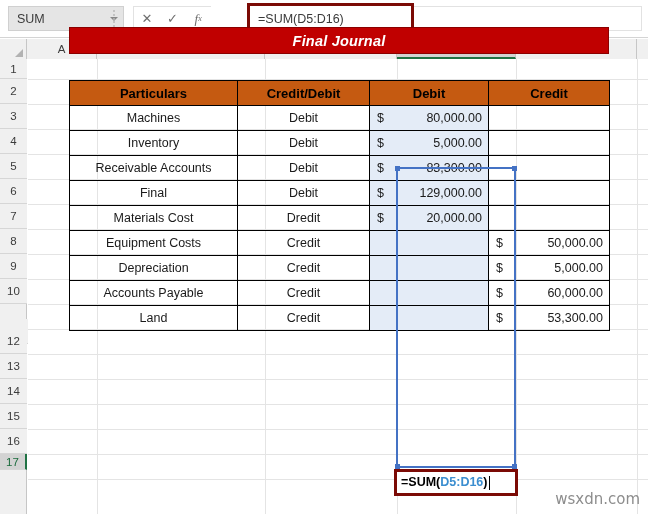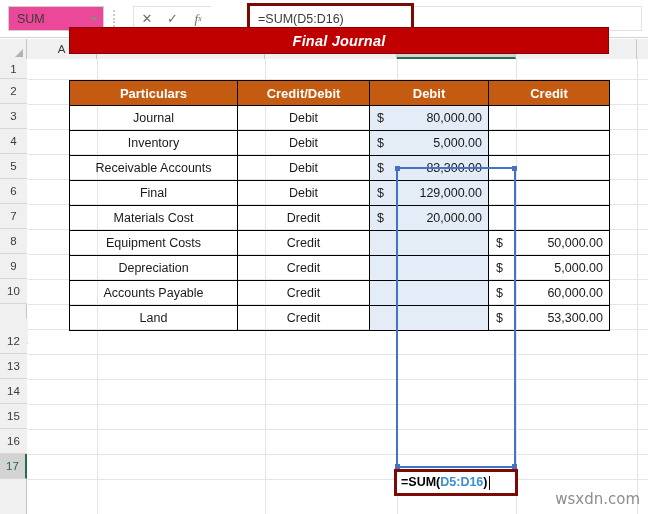--- a/index.html
+++ b/index.html
@@ -12,23 +12,23 @@
 
   
   #formula-strip {
     position: absolute; left: 0; top: 0;
     width: 648px; height: 38px;
     background: #ffffff;
     border-bottom: 1px solid #d4d4d4;
   }
   #name-box {
     position: absolute; left: 8px; top: 6px;
-    width: 96px; height: 25px;
+    width: 116px; height: 25px;
     border: 1px solid #d0d0d0;
-    background: #ec4899;
+    background: #e5e5e5;
     display: flex; align-items: center;
   }
   #name-box-text {
     flex: 1; padding-left: 8px;
     font-size: 12.5px; color: #3b3b3b;
     white-space: nowrap; overflow: hidden;
   }
   #name-box-arrow {
     width: 18px; height: 100%;
     display: flex; align-items: center; justify-content: center;
@@ -164,21 +164,21 @@
   #journal-table th, #journal-table td {
     border: 1px solid #000000;
     height: 25px;
     font-size: 12.5px;
     color: #1a1a1a;
     padding: 0 6px;
     overflow: hidden; white-space: nowrap;
   }
   #journal-table th {
     background: #c55a11;
-    color: #ffffff;
+    color: #000000;
     font-weight: bold;
     font-size: 13px;
     text-align: center;
     border-color: #000000;
   }
   .c-particulars { width: 168px; text-align: center; }
   .c-creditdebit { width: 132px; text-align: center; }
   .c-debit       { width: 119px; }
   .c-credit      { width: 121px; }
 
@@ -283,21 +283,21 @@
     <div class="row-head" style="top: 145px; height: 25px;">7</div>
     <div class="row-head" style="top: 170px; height: 25px;">8</div>
     <div class="row-head" style="top: 195px; height: 25px;">9</div>
     <div class="row-head" style="top: 220px; height: 25px;">10</div>
     <div class="row-head" style="top: 260px; height: 25px; padding-left: 44px;">11</div>
     <div class="row-head" style="top: 270px; height: 25px;">12</div>
     <div class="row-head" style="top: 295px; height: 25px;">13</div>
     <div class="row-head" style="top: 320px; height: 25px;">14</div>
     <div class="row-head" style="top: 345px; height: 25px;">15</div>
     <div class="row-head" style="top: 370px; height: 25px;">16</div>
-    <div class="row-head active" style="top: 395px; height: 25px;">17</div>
+    <div class="row-head active" style="top: 395px; height: 16px;">17</div>
   </div>
 
 <div id="grid">
     <div class="gridline-v" style="left: 69px;"></div>
     <div class="gridline-v" style="left: 237px;"></div>
     <div class="gridline-v" style="left: 369px;"></div>
     <div class="gridline-v" style="left: 488px;"></div>
     <div class="gridline-v" style="left: 609px;"></div>
     <div class="gridline-h" style="top: 20px;"></div>
     <div class="gridline-h" style="top: 45px;"></div>
@@ -326,21 +326,21 @@
   <thead>
     <tr>
       <th class="c-particulars">Particulars</th>
       <th class="c-creditdebit">Credit/Debit</th>
       <th class="c-debit">Debit</th>
       <th class="c-credit">Credit</th>
     </tr>
   </thead>
   <tbody id="journal-body">
       <tr>
-        <td class="c-particulars" style="text-align: center;">Journal</td>
+        <td class="c-particulars" style="text-align: center;">Machines</td>
         <td class="c-creditdebit" style="text-align: center;">Debit</td>
         <td class="c-debit money sel-cell"><span class="cur">$</span>80,000.00</td>
         <td class="c-credit money"></td>
       </tr>
       <tr>
         <td class="c-particulars" style="text-align: center;">Inventory</td>
         <td class="c-creditdebit" style="text-align: center;">Debit</td>
         <td class="c-debit money sel-cell"><span class="cur">$</span>5,000.00</td>
         <td class="c-credit money"></td>
       </tr>

